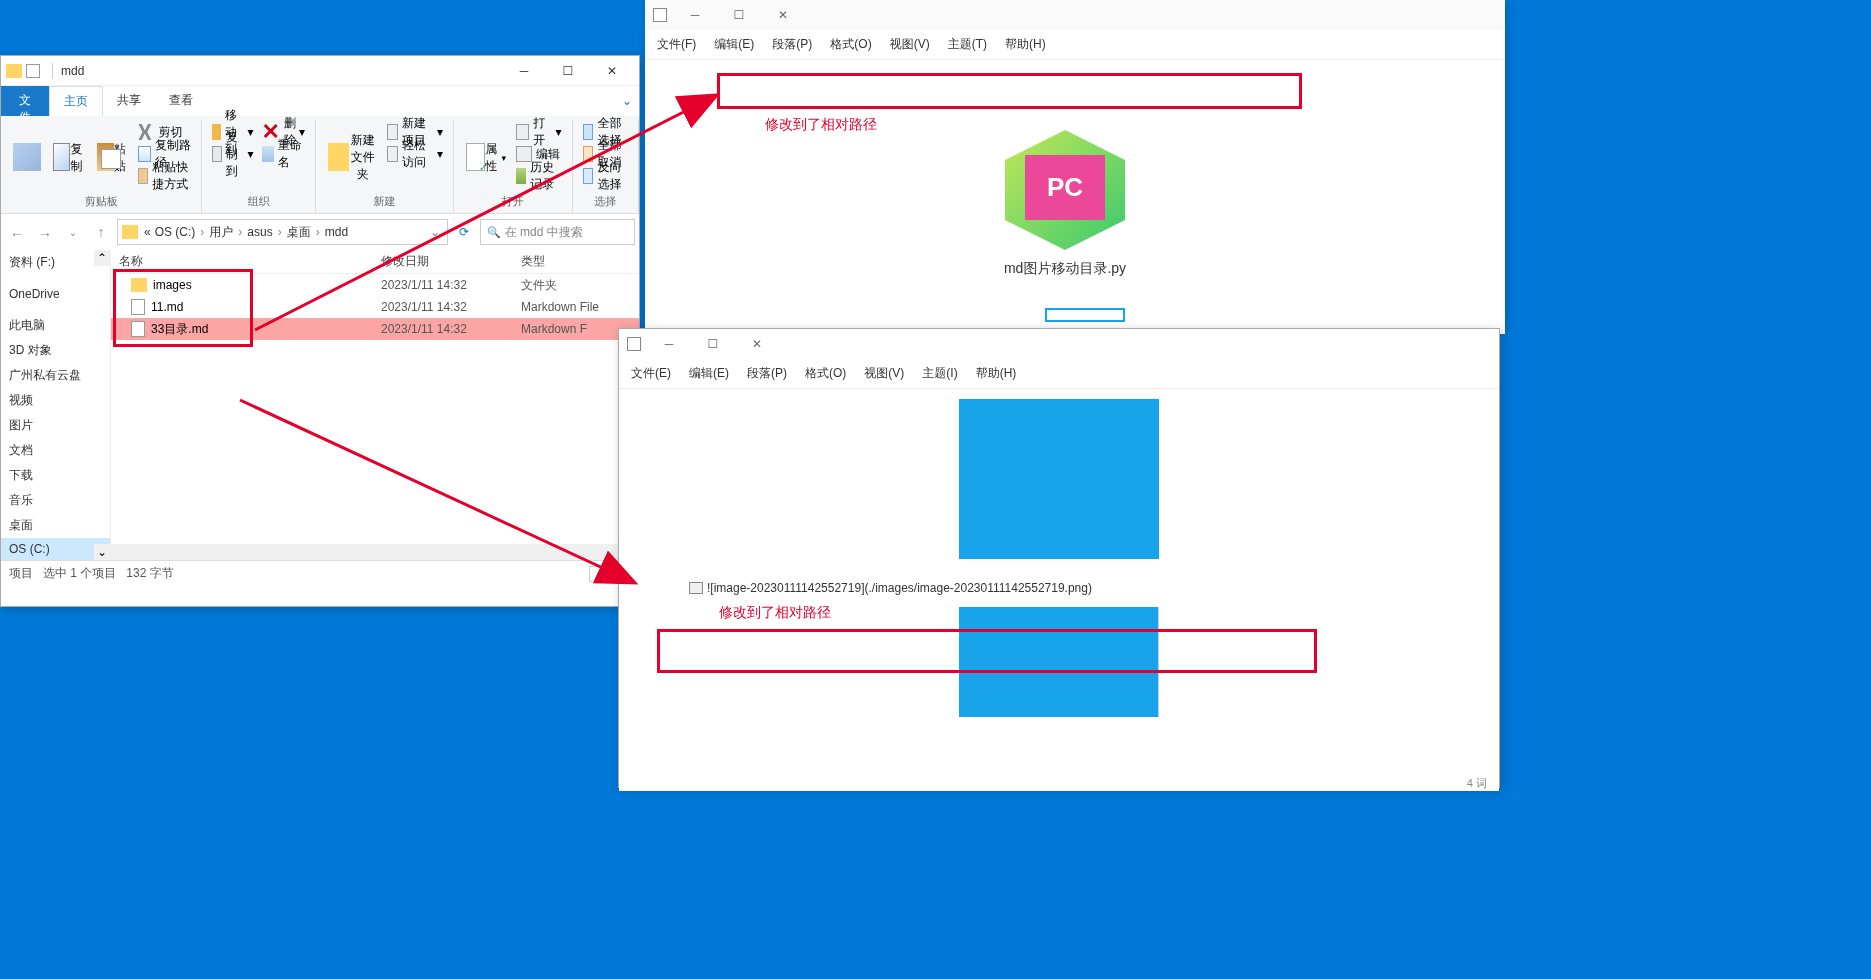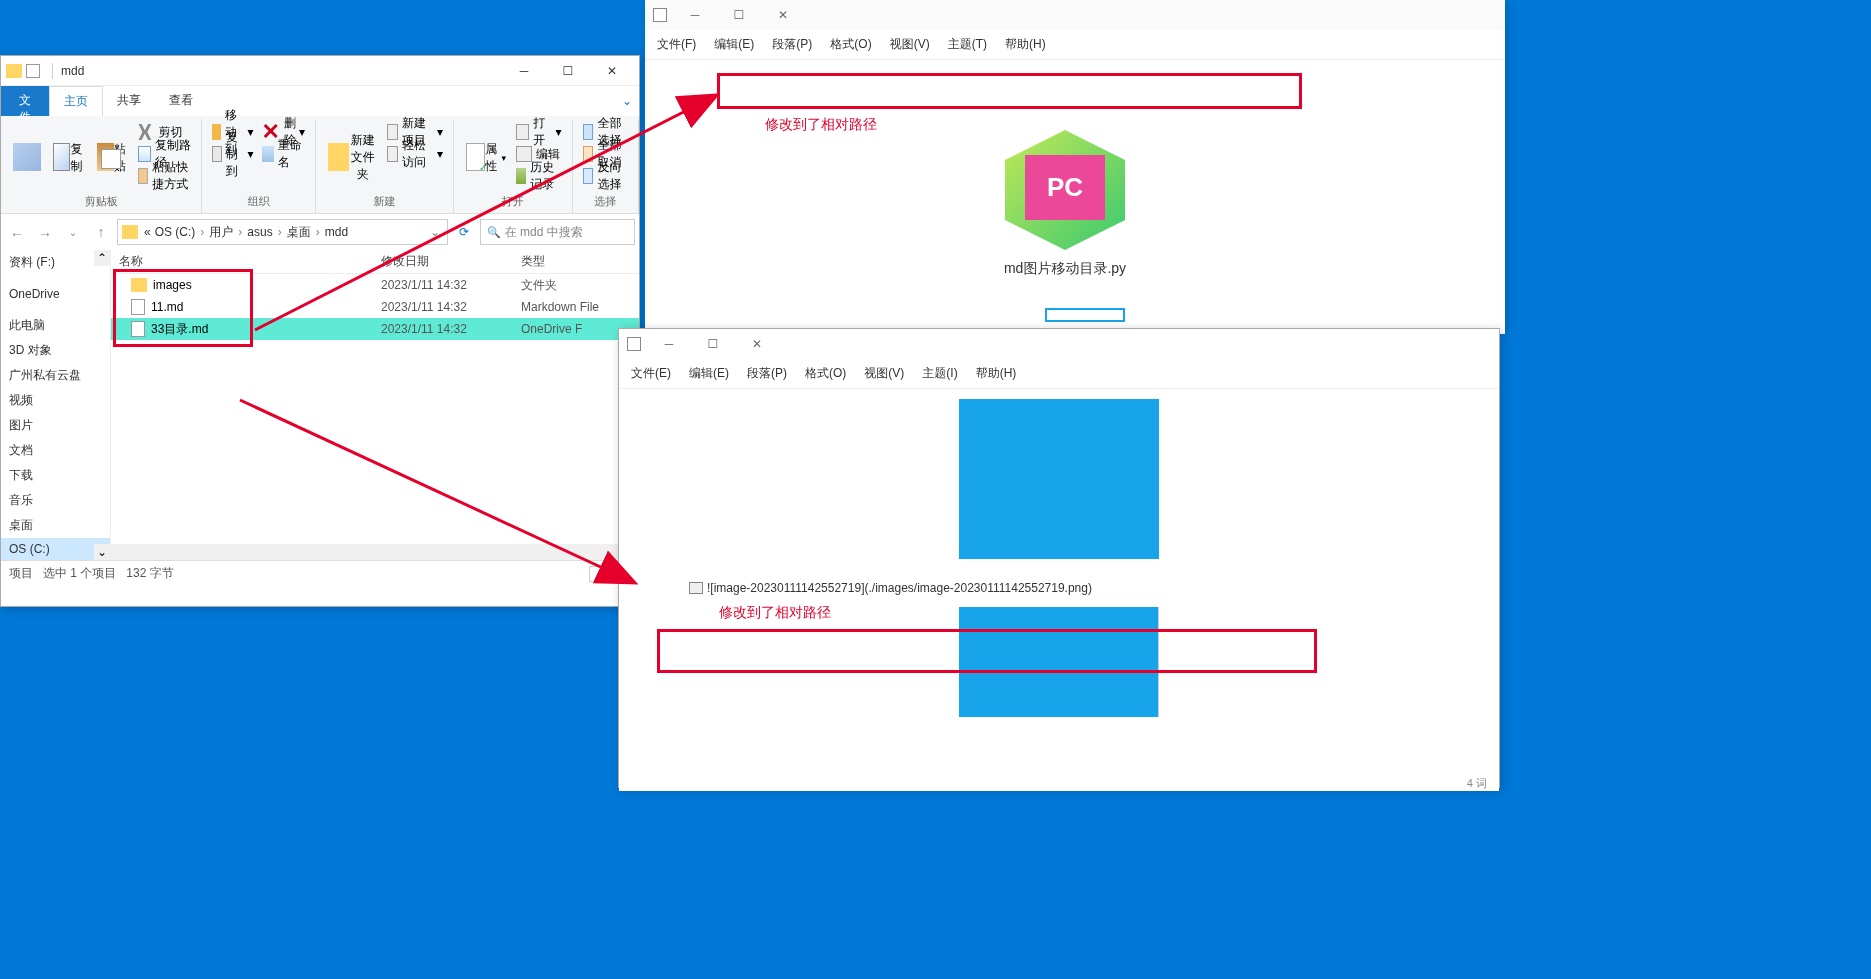--- a/index.html
+++ b/index.html
@@ -62,21 +62,21 @@
 .exp-side .si.active{background:#cce8ff}
 .exp-side .scroll-up{position:absolute;right:0;top:0;width:16px;height:16px;background:#f0f0f0;display:flex;align-items:center;justify-content:center}
 .exp-side .scroll-dn{position:absolute;right:0;bottom:0;width:16px;height:16px;background:#f0f0f0;display:flex;align-items:center;justify-content:center}
 .exp-list{flex:1;display:flex;flex-direction:column}
 .exp-cols{display:flex;border-bottom:1px solid #eee;color:#444;height:24px;align-items:center}
 .exp-cols .col-name{width:270px;padding-left:8px}
 .exp-cols .col-date{width:140px}
 .exp-cols .col-type{flex:1}
 .exp-rows{flex:1;position:relative}
 .exp-row{display:flex;align-items:center;height:22px}
-.exp-row.selected{background:#5eead4}
+.exp-row.selected{background:#fca5a5}
 .exp-row .col-name{width:270px;padding-left:20px;display:flex;align-items:center;gap:6px}
 .exp-row .folder-ic{width:16px;height:14px;background:#ffd666}
 .exp-row .file-ic{width:14px;height:16px;background:#fff;border:1px solid #999;position:relative}
 .exp-row .col-date{width:140px;color:#555}
 .exp-row .col-type{flex:1;color:#555}
 .red-box{position:absolute;border:3px solid #e4002b;pointer-events:none}
 .exp-status{display:flex;border-top:1px solid #ddd;height:26px;align-items:center;padding:0 8px;color:#555;gap:10px}
 .exp-status .views{margin-left:auto;display:flex;gap:2px}
 .exp-status .viewbtn{width:20px;height:16px;border:1px solid #ccc}
 .exp-hscroll{height:16px;background:#f0f0f0;margin:0 110px 0 110px}
@@ -315,21 +315,21 @@
             </div>
           <div class="col-date">2023/1/11 14:32</div>
           <div class="col-type">Markdown File</div>
         </div>
         <div class="exp-row selected">
           <div class="col-name">
               <span class="file-ic"></span>
               <span>33目录.md</span>
             </div>
           <div class="col-date">2023/1/11 14:32</div>
-          <div class="col-type">OneDrive F</div>
+          <div class="col-type">Markdown F</div>
         </div>
         <div class="red-box" style="left:2px;top:-5px;width:140px;height:78px"></div>
       </div>
       <div class="exp-hscroll" style="margin:0"></div>
     </div>
   </div>
   <div class="exp-status">
     <span>项目</span>
     <span>选中 1 个项目</span>
     <span>132 字节</span>

